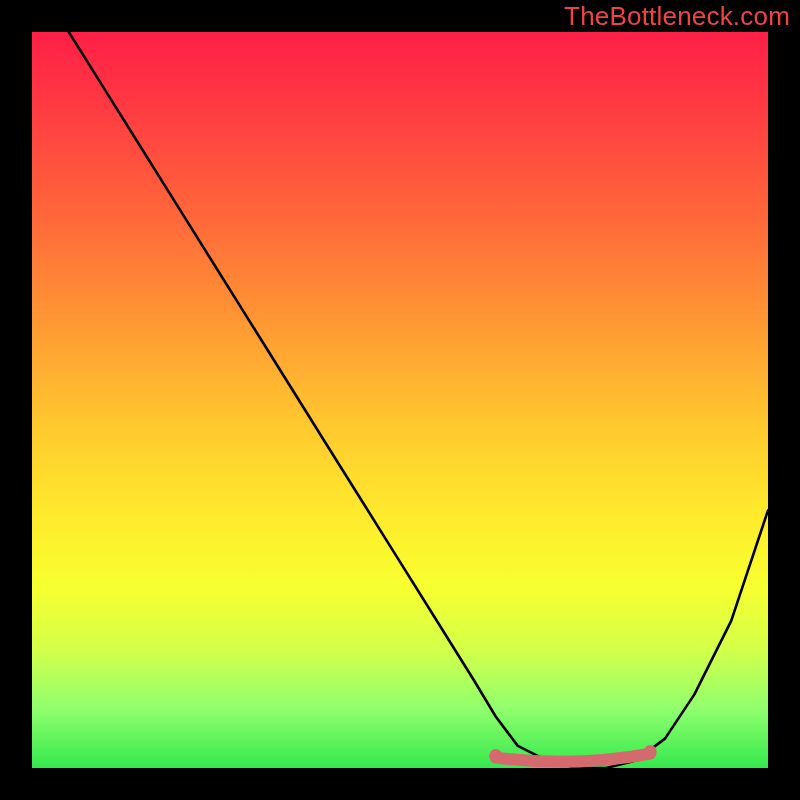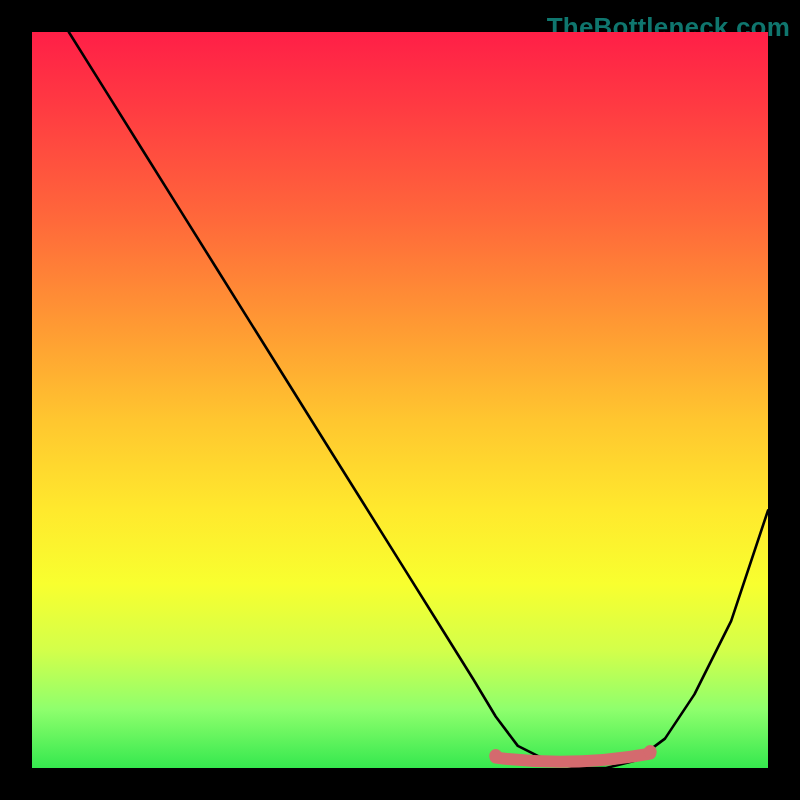--- a/index.html
+++ b/index.html
@@ -12,25 +12,25 @@
     font-family: Arial, Helvetica, sans-serif;
   }
   .stage {
     position: relative;
     width: 800px;
     height: 800px;
     background: #000;
   }
   .watermark {
     position: absolute;
-    top: 12px;
+    top: 1px;
     right: 10px;
-    color: #0f766e;
+    color: #ef4444;
     font-size: 26px;
-    font-weight: 700;
+    font-weight: 400;
     letter-spacing: 0.2px;
     user-select: none;
   }
   .plot {
     position: absolute;
     left: 32px;
     top: 32px;
     width: 736px;
     height: 736px;
     background: linear-gradient(to bottom,

